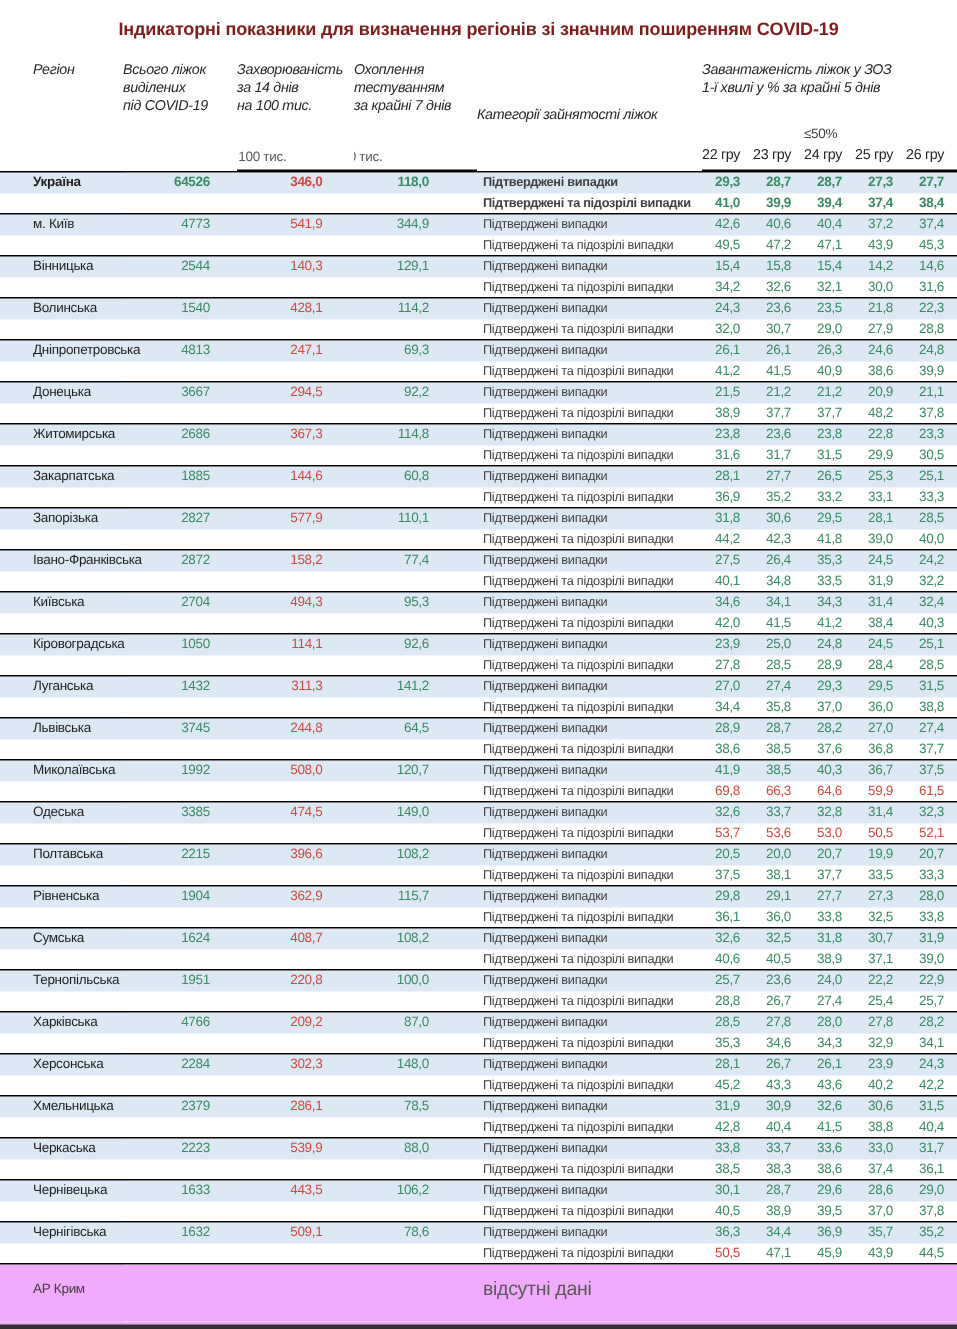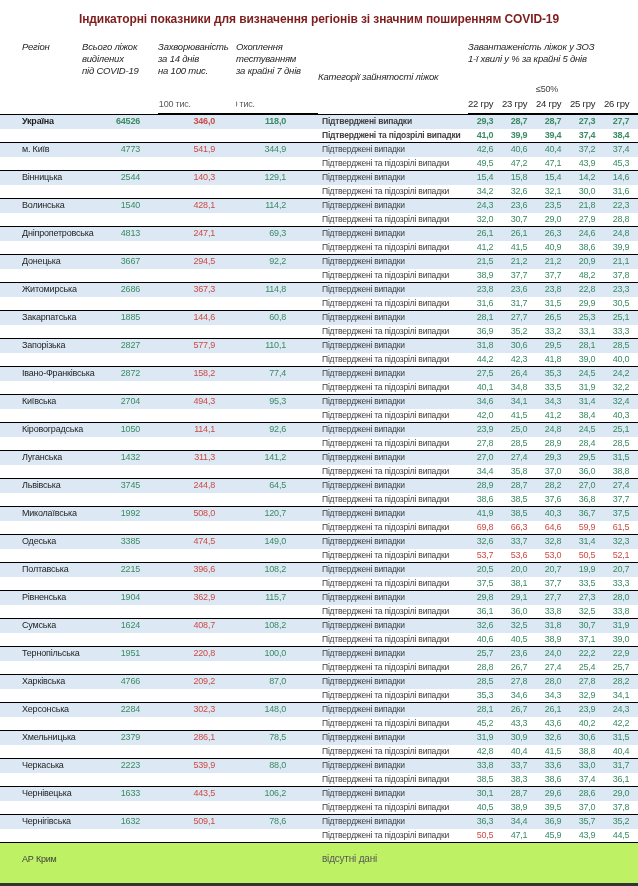--- a/index.html
+++ b/index.html
@@ -39,23 +39,23 @@
   tr.block-start td { border-top:1px solid #000; }
   td.region { text-align:left; padding-left:22px; color:#1f1f1f; overflow:visible;margin-top:16px; }
   td.beds   { text-align:right; padding-right:18px;margin-top:20px; }
   td.incid  { text-align:right; padding-right:21px; }
   td.test   { text-align:right; padding-right:32px; }
   td.cat    { text-align:left; padding-left:4px; color:#404040; font-size:8.5px; }
   tr.bold td { font-weight:bold; }
   .green { color:#3a8a63; }
   .red   { color:#cd4a42; }
 
-  tr.nodata-row td { background:#bef264; height:22px; vertical-align:bottom; line-height:12px; padding-bottom:16px; }
+  tr.nodata-row td { background:#f0abfc; height:22px; vertical-align:bottom; line-height:12px; padding-bottom:16px; }
   tr.nodata-first td { border-top:1px solid #000; }
-  td.nodata-label { text-align:left; padding-left:4px; color:#595959; font-size:10px; }
+  td.nodata-label { text-align:left; padding-left:4px; color:#595959; font-size:13px; }
   td.nodata-region { color:#404040; }
 
   .bottom-bar {
     position:absolute; left:0; bottom:0; width:638px; height:3px; background:#333333;
   }
 </style>
 </head>
 <body>
 
 <div class="title">

